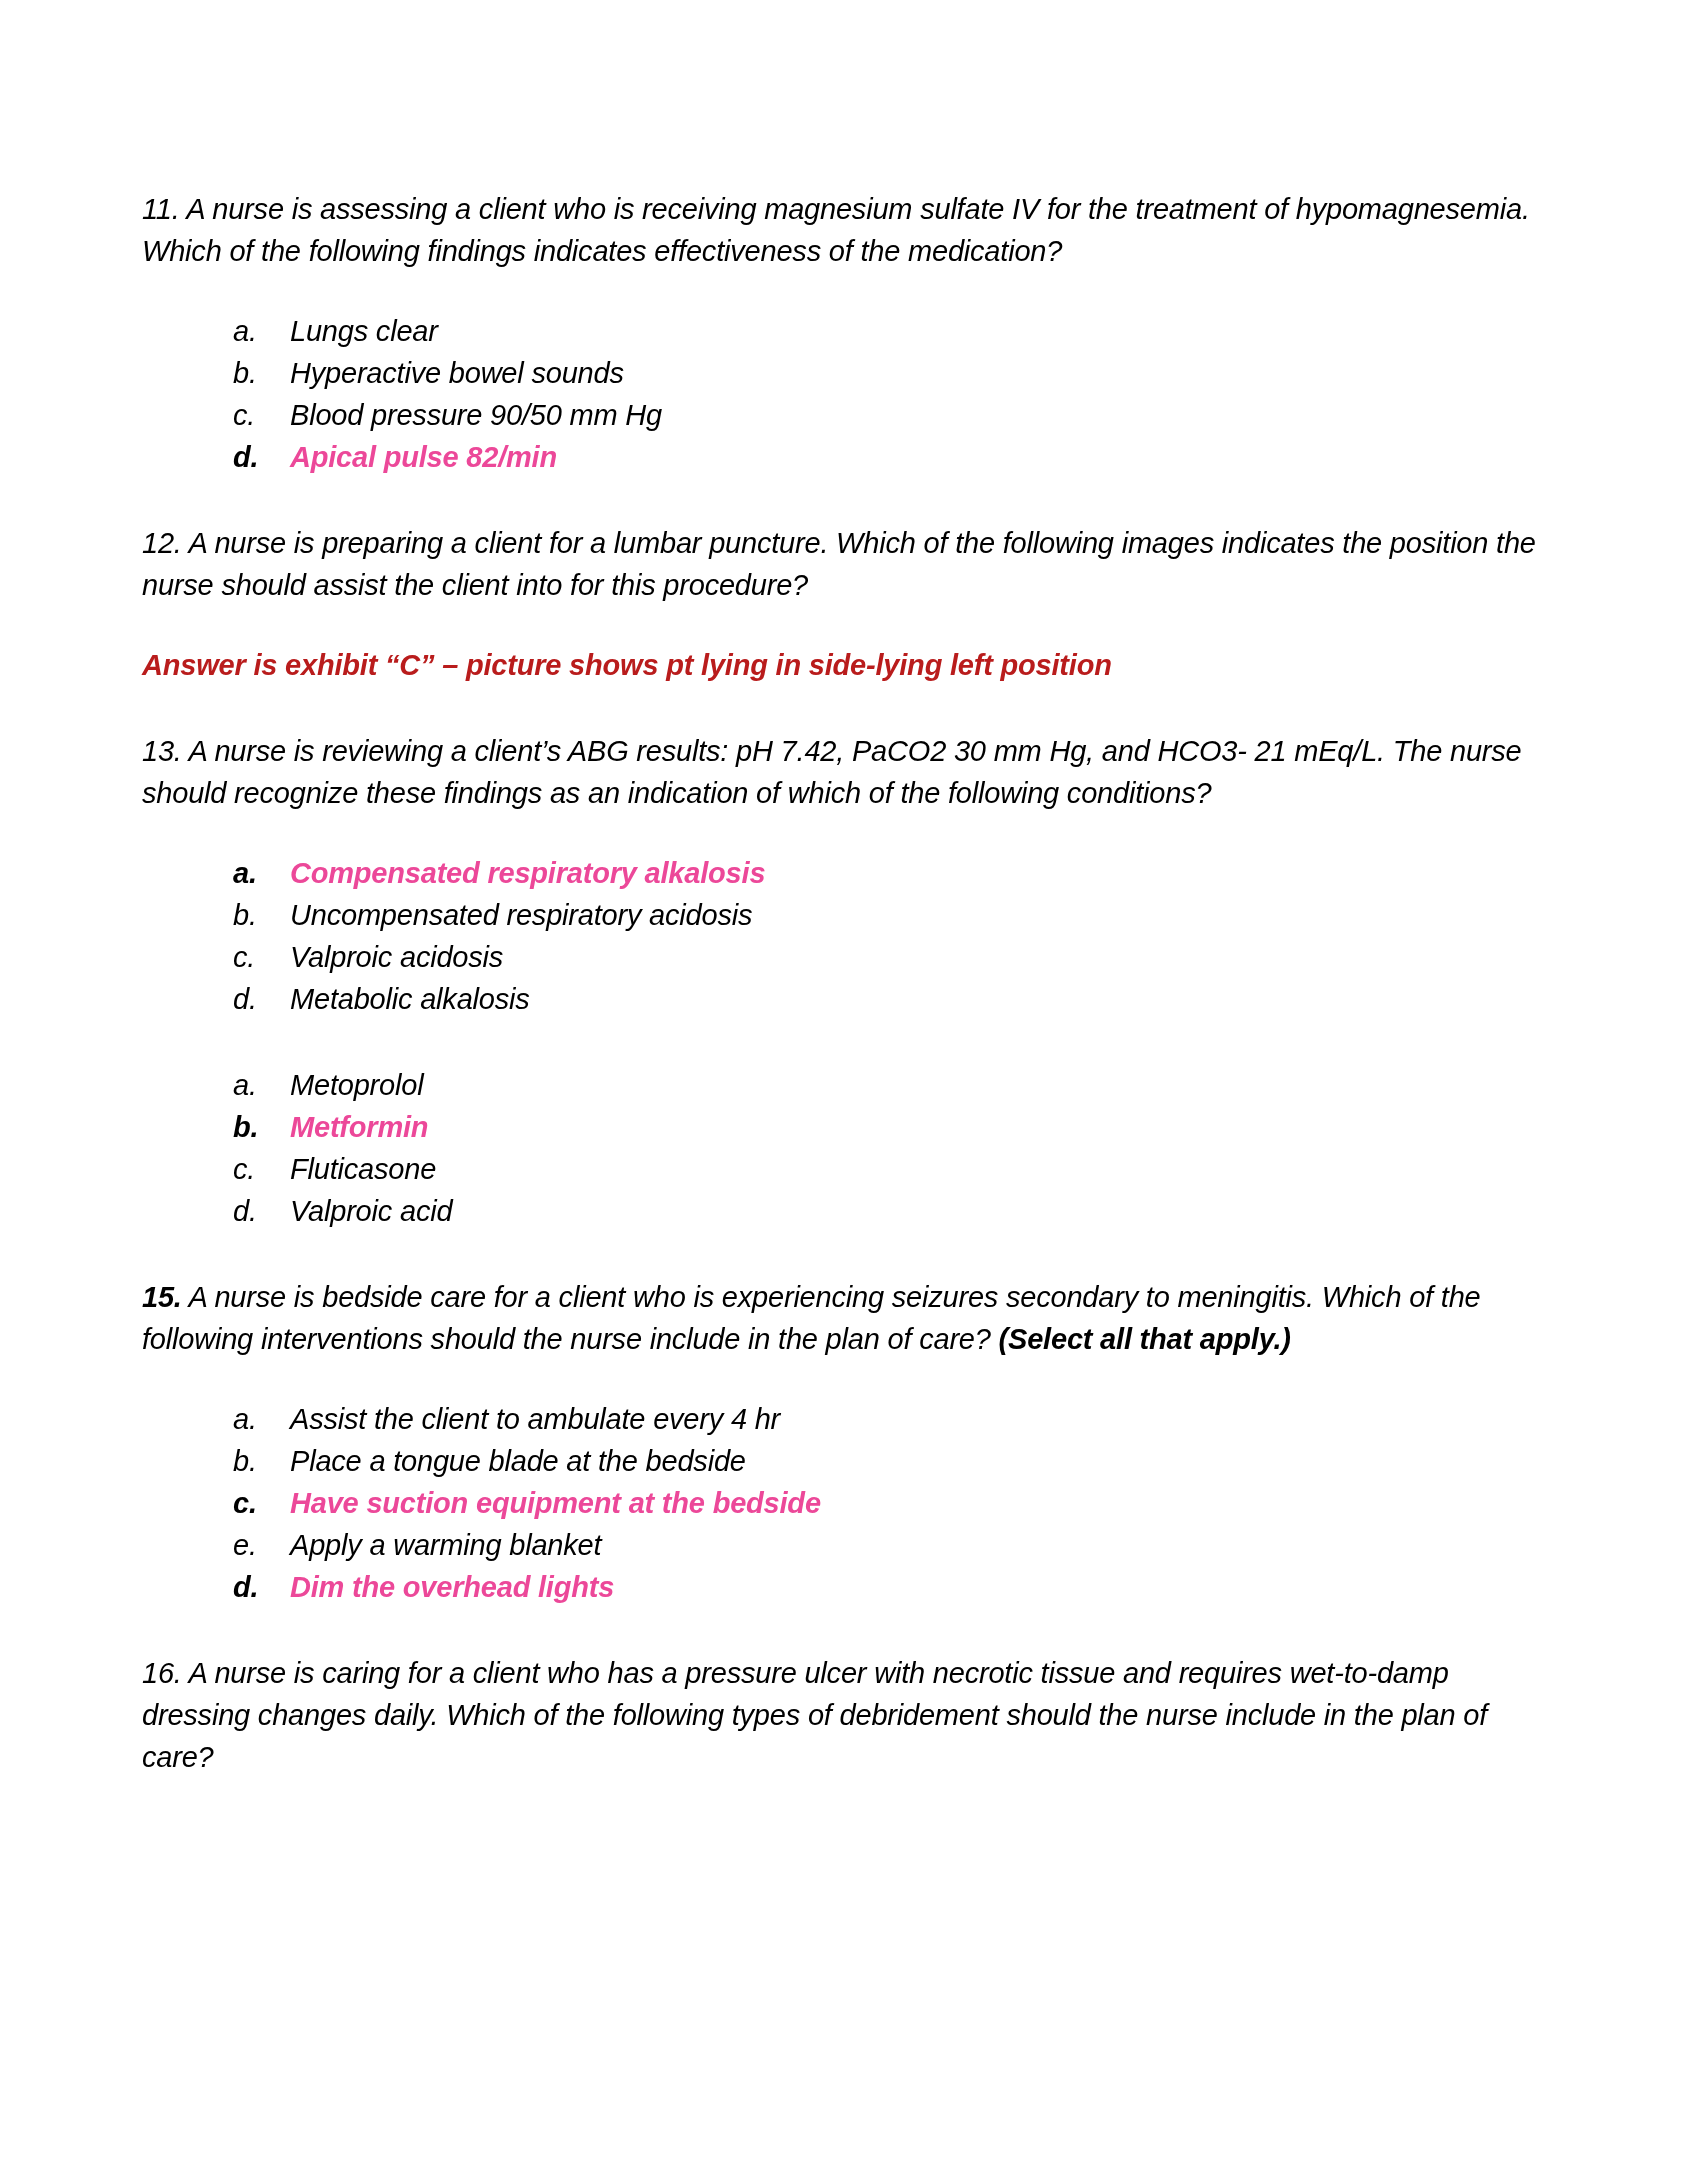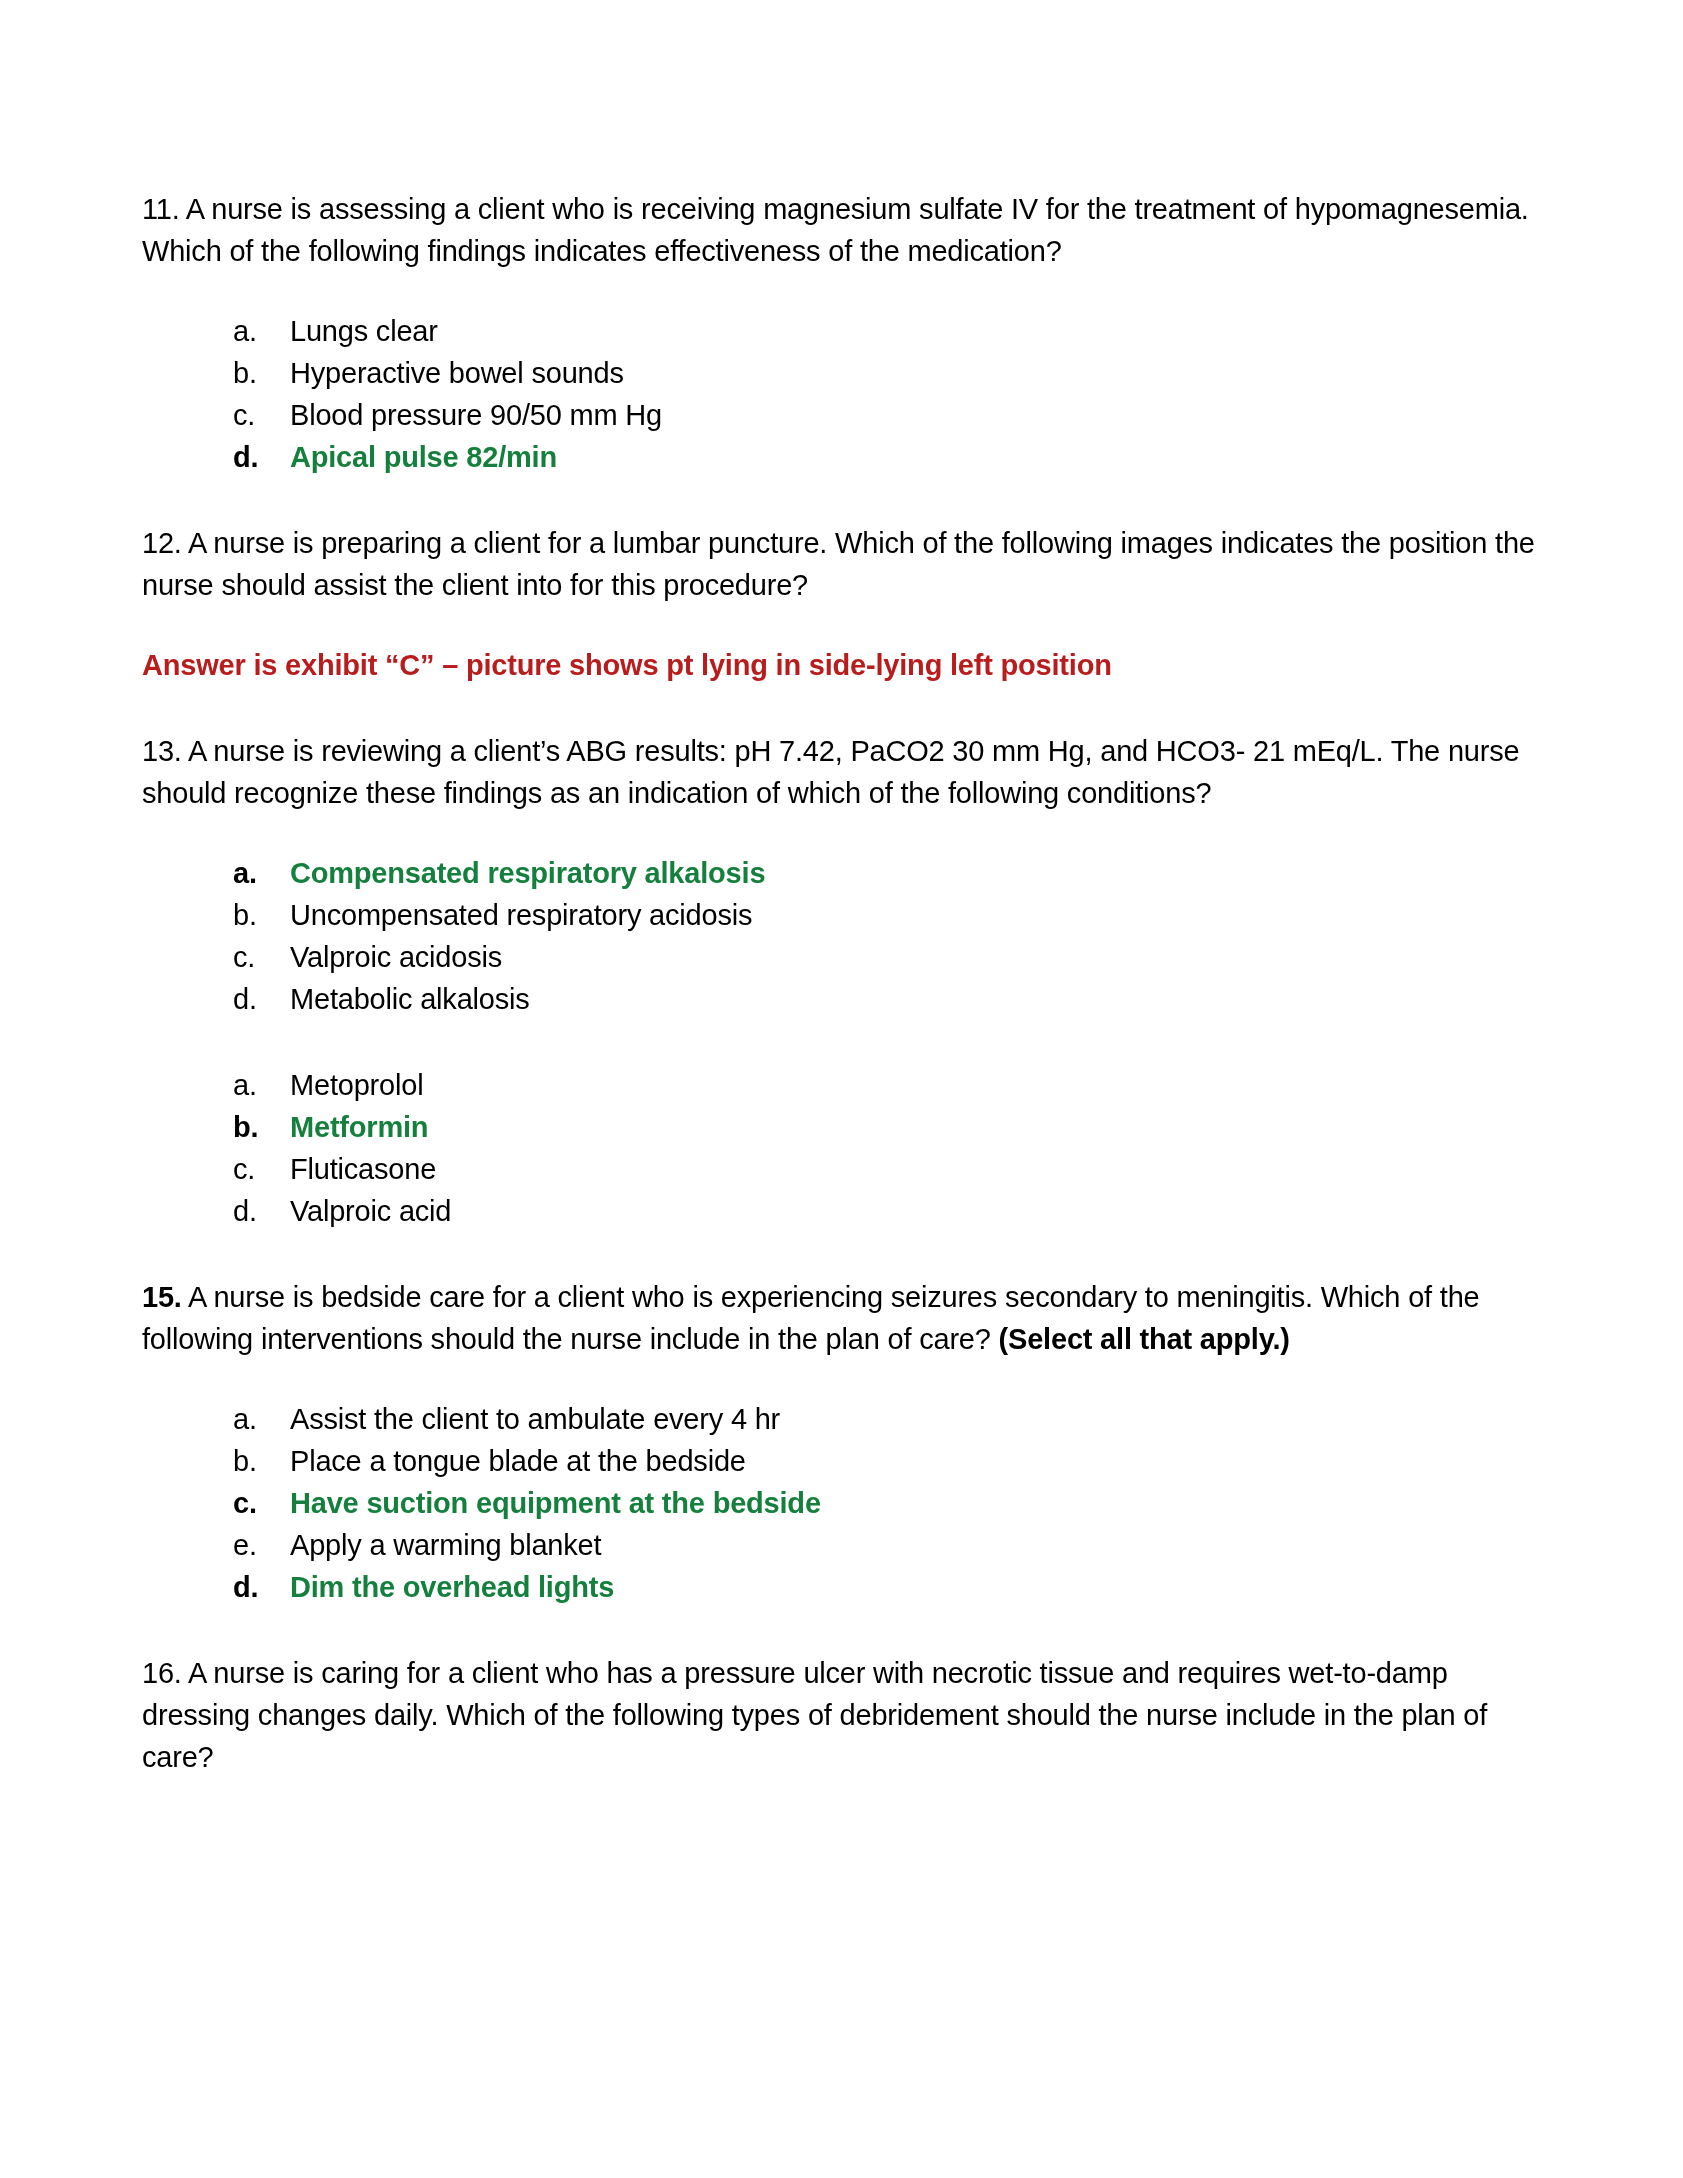--- a/index.html
+++ b/index.html
@@ -16,20 +16,21 @@
   .page {
     box-sizing: border-box;
     width: 1683px;
     height: 2178px;
     padding: 188px 142px 0 142px;
     background: #ffffff;
     overflow: hidden;
   }
   .question-block {
     margin: 0 0 0 0;
+    font-style: italic;
   }
   .question-text {
     font-size: 29px;
     line-height: 42px;
     letter-spacing: -0.2px;
     margin: 0 0 38px 0;
   }
   .question-text .bold { font-weight: 700; }
   .options-list {
     margin: 0 0 44px 0;
@@ -41,21 +42,21 @@
     line-height: 42px;
     letter-spacing: -0.2px;
     padding-left: 91px;
   }
   .option-letter {
     display: inline-block;
     width: 57px;
   }
   .option-letter.bold { font-weight: 700; }
   .option-text.red {
-    color: #15803d;
+    color: #ec4899;
     font-weight: 700;
   }
   .answer-note {
     font-size: 29px;
     line-height: 42px;
     letter-spacing: -0.2px;
     color: #b91c1c;
     font-weight: 700;
     margin: 0 0 44px 0;
   }

